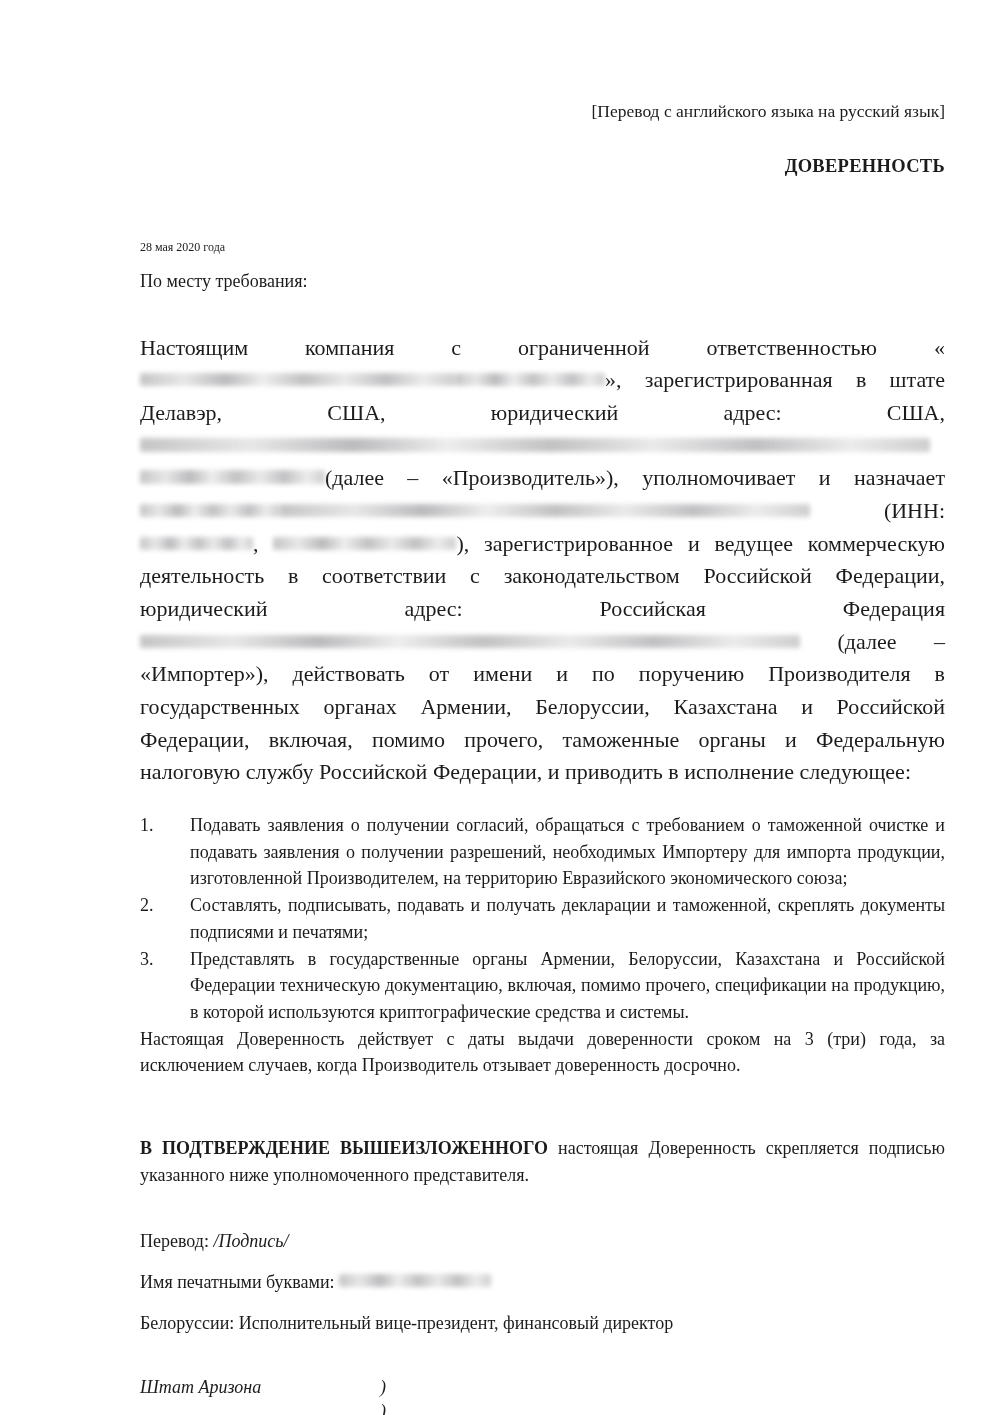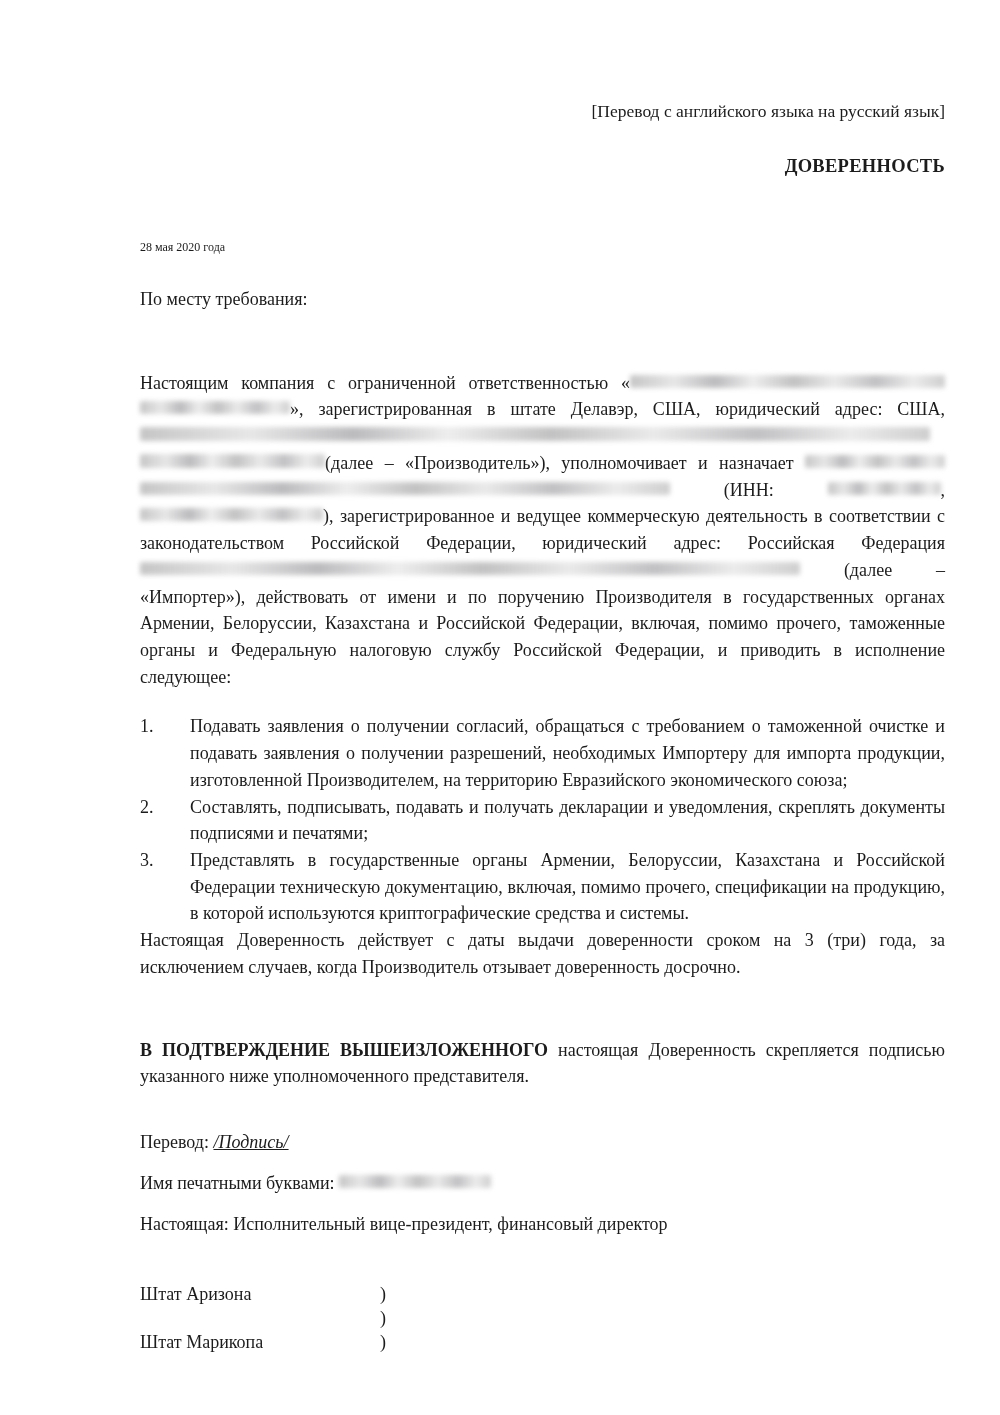--- a/index.html
+++ b/index.html
@@ -45,29 +45,29 @@
     margin-top: 33px;
   }
 
   .doc-date {
     font-size: 12px;
     margin-top: 63px;
   }
 
   .addressee {
     font-size: 18px;
-    margin-top: 34px;
+    margin-top: 16px;
   }
 
   .body-par {
-    font-size: 18px;
+    font-size: 22px;
     line-height: 1.485;
     text-align: justify;
     text-justify: inter-word;
-    margin-top: 60px;
+    margin-top: 40px;
   }
 
   .list {
     margin-top: 23px;
     font-size: 18px;
     line-height: 1.485;
   }
   .list-item {
     display: flex;
     text-align: justify;
@@ -102,32 +102,32 @@
 
   .sig-line {
     font-size: 18px;
     margin-top: 42px;
   }
   .sig-line.tight {
     margin-top: 20px;
   }
   .sig-script {
     font-style: italic;
-    text-decoration: underline;
   }
 
   .venue {
     margin-top: 44px;
     font-size: 18px;
     line-height: 1.0;
   }
   .venue-row {
     display: flex;
-    align-items: flex-end;
+    align-items: flex-start;
     height: 24px;
+    font-style: italic;
   }
   .venue-label {
     width: 240px;
     flex: 0 0 240px;
   }
   .venue-paren {
     flex: 0 0 auto;
   }
 
   
@@ -171,37 +171,37 @@
 
     <div class="body-par"><span>Настоящим компания с ограниченной ответственностью «</span><span class="redact" style="width:315px">[редактировано]</span><span class="redact" style="width:150px">[редактировано]</span><span>», зарегистрированная в штате Делавэр, США, юридический адрес: США,</span> <span class="redact tall" style="width:790px">[редактировано]</span><span class="redact tall" style="width:185px">[редактировано]</span><span>(далее – «Производитель»), уполномочивает и назначает</span> <span class="redact" style="width:140px">[редактировано]</span><span class="redact" style="width:530px">[редактировано]</span> <span>(ИНН:</span> <span class="redact" style="width:113px">[редактировано]</span><span>,</span> <span class="redact" style="width:183px">[редактировано]</span><span>), зарегистрированное и ведущее коммерческую деятельность в соответствии с законодательством Российской Федерации, юридический адрес: Российская Федерация</span><span class="redact" style="width:660px">[редактировано]</span> <span>(далее – «Импортер»), действовать от имени и по поручению Производителя в государственных органах Армении, Белоруссии, Казахстана и Российской Федерации, включая, помимо прочего, таможенные органы и Федеральную налоговую службу Российской Федерации, и приводить в исполнение следующее:</span></div>
 
     <div class="list">
       <div class="list-item">
         <div class="list-num">1.</div>
         <div class="list-text">Подавать заявления о получении согласий, обращаться с требованием о таможенной очистке и подавать заявления о получении разрешений, необходимых Импортеру для импорта продукции, изготовленной Производителем, на территорию Евразийского экономического союза;</div>
       </div>
       <div class="list-item">
         <div class="list-num">2.</div>
-        <div class="list-text">Составлять, подписывать, подавать и получать декларации и уведомления, скреплять документы подписями и печатями;</div>
+        <div class="list-text">Составлять, подписывать, подавать и получать декларации и таможенной, скреплять документы подписями и печатями;</div>
       </div>
       <div class="list-item">
         <div class="list-num">3.</div>
         <div class="list-text">Представлять в государственные органы Армении, Белоруссии, Казахстана и Российской Федерации техническую документацию, включая, помимо прочего, спецификации на продукцию, в которой используются криптографические средства и системы.</div>
       </div>
     </div>
 
     <div class="term-par">Настоящая Доверенность действует с даты выдачи доверенности сроком на 3 (три) года, за исключением случаев, когда Производитель отзывает доверенность досрочно.</div>
 
     <div class="witness-par"><span class="witness-lead">В ПОДТВЕРЖДЕНИЕ ВЫШЕИЗЛОЖЕННОГО</span><span> настоящая Доверенность скрепляется подписью указанного ниже уполномоченного представителя.</span></div>
 
     <div class="sig-line"><span>Перевод:</span> <span class="sig-script">/Подпись/</span></div>
 
     <div class="sig-line tight"><span>Имя печатными буквами:</span> <span class="redact" style="width:152px">[редактировано]</span></div>
 
-    <div class="sig-line tight"><span>Настоящая:</span> <span>Исполнительный вице-президент, финансовый директор</span></div>
+    <div class="sig-line tight"><span>Белоруссии:</span> <span>Исполнительный вице-президент, финансовый директор</span></div>
 
     <div class="venue">
       <div class="venue-row">
         <div class="venue-label">Штат Аризона</div>
         <div class="venue-paren">)</div>
       </div>
       <div class="venue-row">
         <div class="venue-label"></div>
         <div class="venue-paren">)</div>
       </div>

